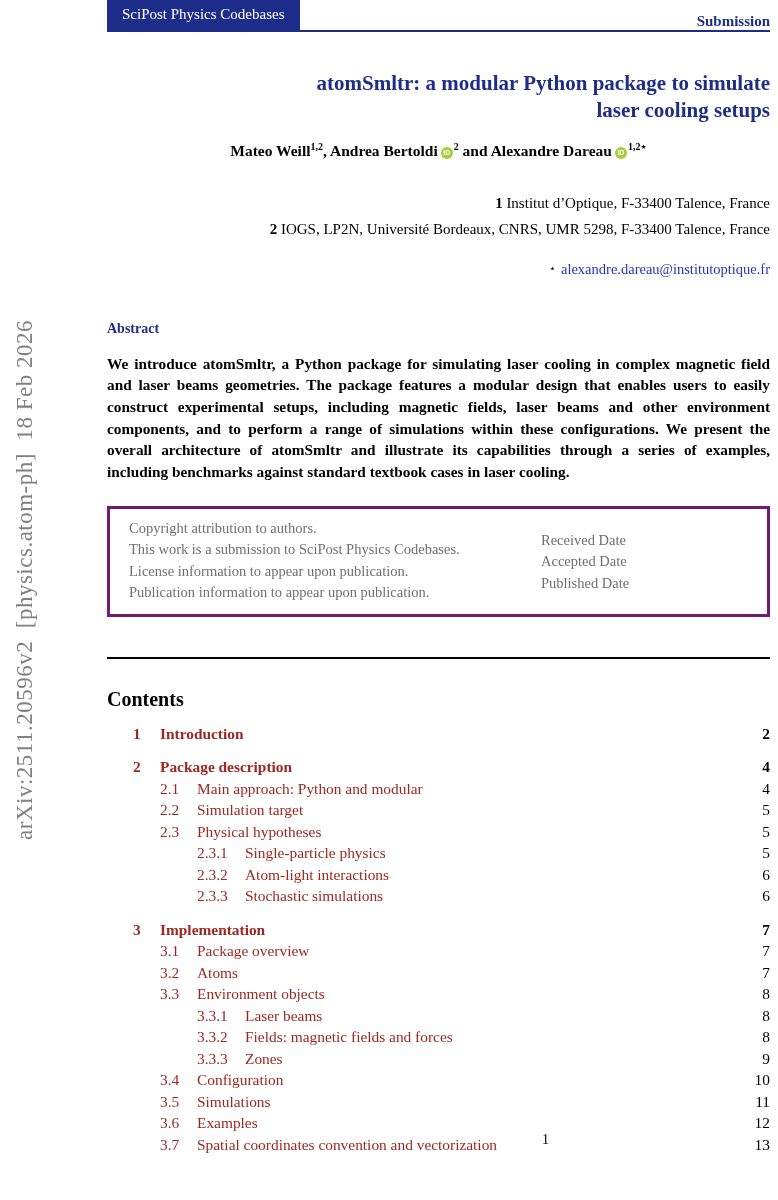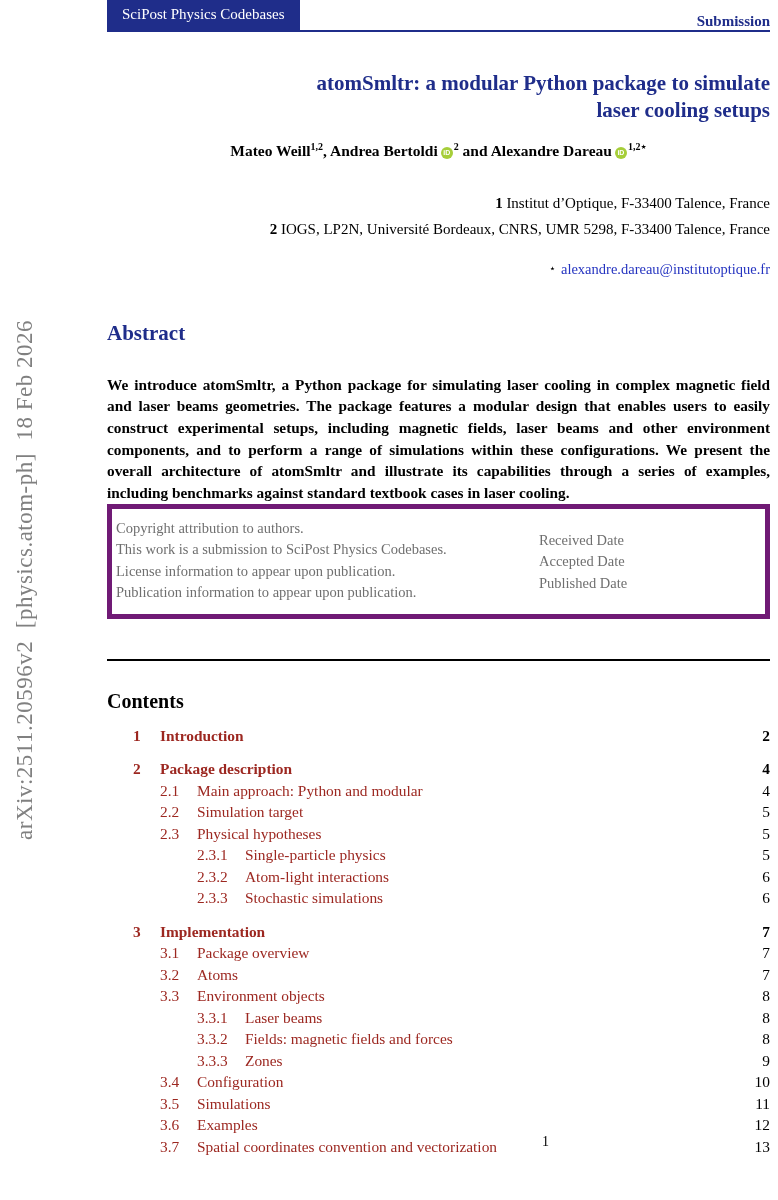--- a/index.html
+++ b/index.html
@@ -102,34 +102,35 @@
     color:var(--link);
     margin-left:5px;
     text-decoration:none;
     cursor:pointer;
   }
   
   .abstract-heading{
     margin-top:43px;
     color:var(--accent);
     font-weight:bold;
-    font-size:21px;
+    font-size:14px;
   }
   .abstract-text{
-    margin-top:28px;
+    margin-top:16px;
     font-weight:bold;
     text-align:justify;
     font-size:15.3px;
     line-height:1.42;
   }
   
   .pub-box{
-    border:5px solid #701a75;
+    margin-top:23px;
+    border:3px solid #701a75;
     display:flex;
-    padding:9px 14px 10px 4px;
+    padding:9px 14px 10px 19px;
     color:var(--muted);
     font-size:14.5px;
     line-height:1.48;
   }
   .pub-box-left{flex:1;}
   .pub-box-right{
     width:212px;
     padding-top:12px;
   }
   

